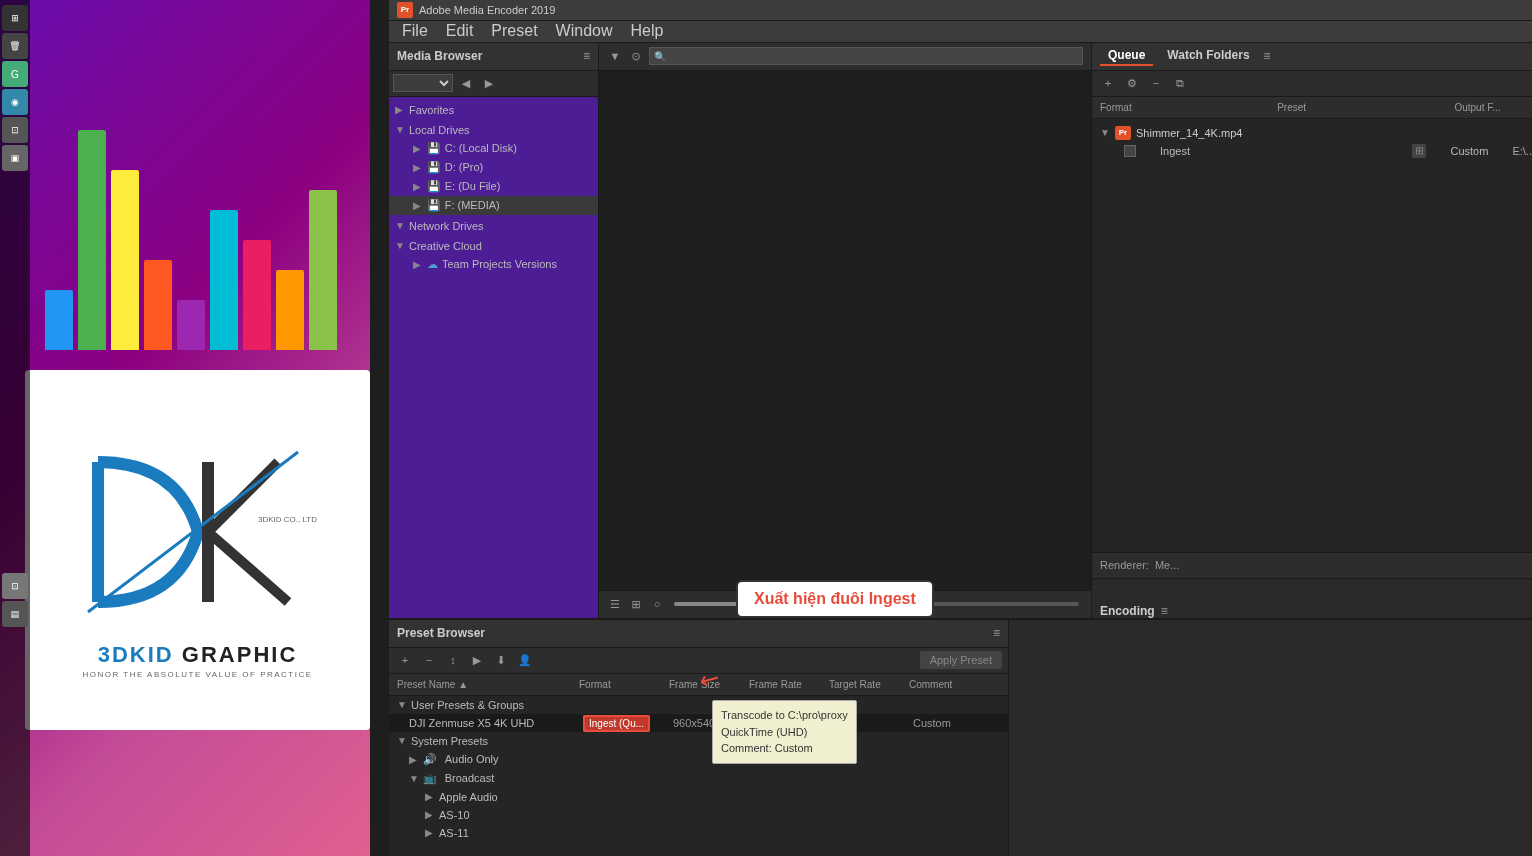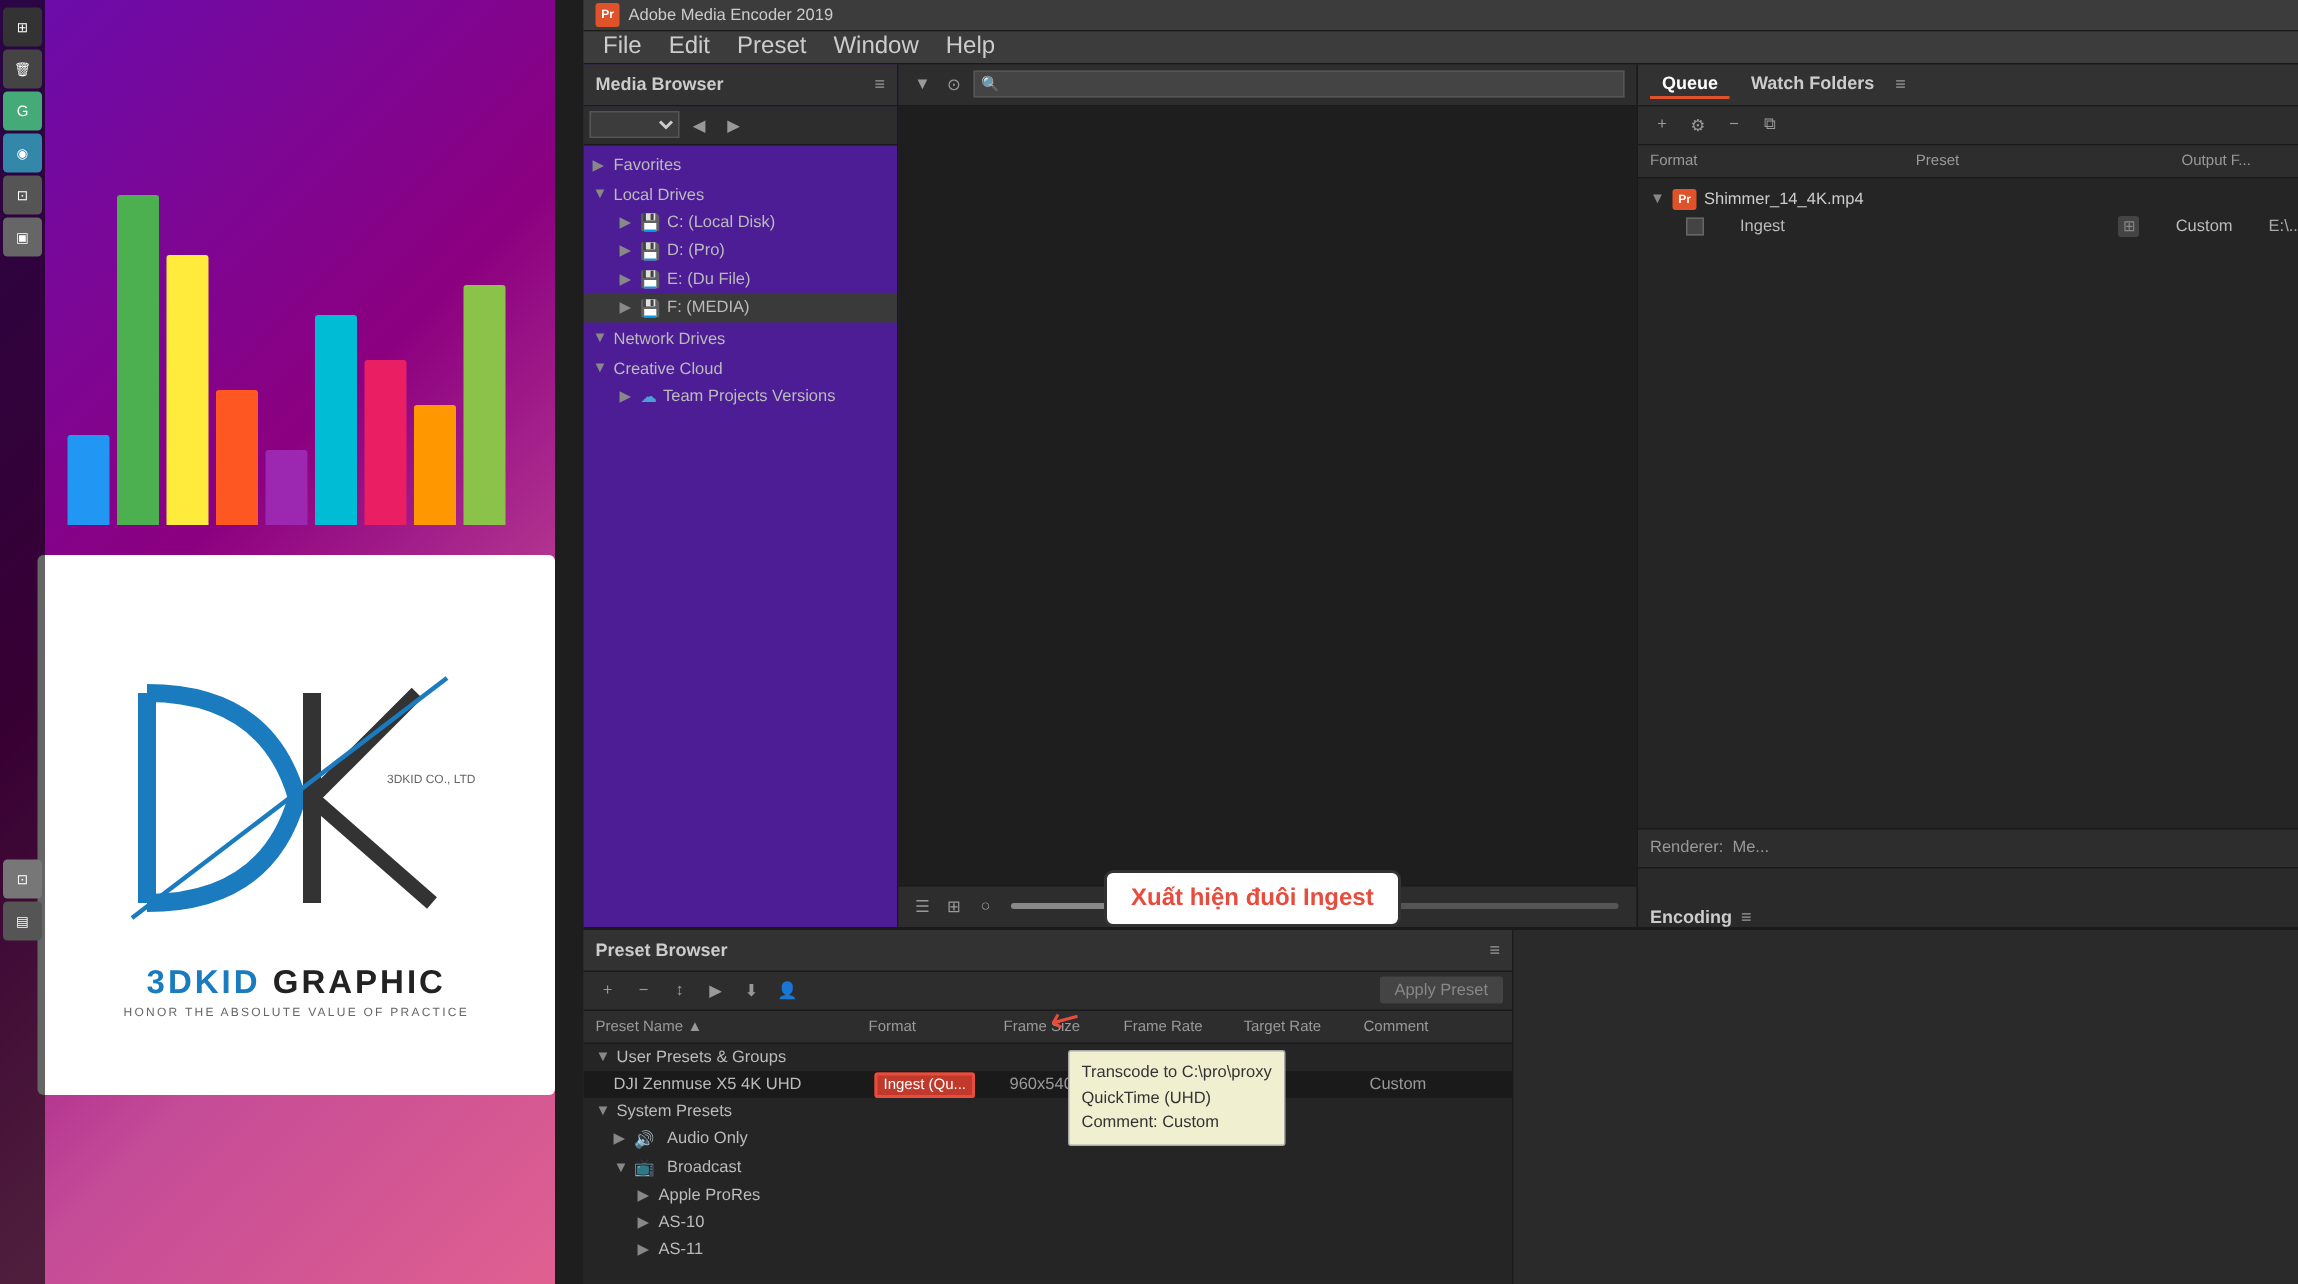--- a/index.html
+++ b/index.html
@@ -882,21 +882,21 @@
         </div>
 
         <div class="preset-section-header" style="padding-left: 20px;">
           <span class="tree-arrow">▼</span>
           <span style="font-size:11px; margin-right:4px;">📺</span>
           <span>Broadcast</span>
         </div>
 
         <div class="preset-section-header" style="padding-left: 36px;">
           <span class="tree-arrow">▶</span>
-          <span>Apple ProRes</span>
+          <span>Apple Audio</span>
         </div>
 
         <div class="preset-section-header" style="padding-left: 36px;">
           <span class="tree-arrow">▶</span>
           <span>AS-10</span>
         </div>
 
         <div class="preset-section-header" style="padding-left: 36px;">
           <span class="tree-arrow">▶</span>
           <span>AS-11</span>

